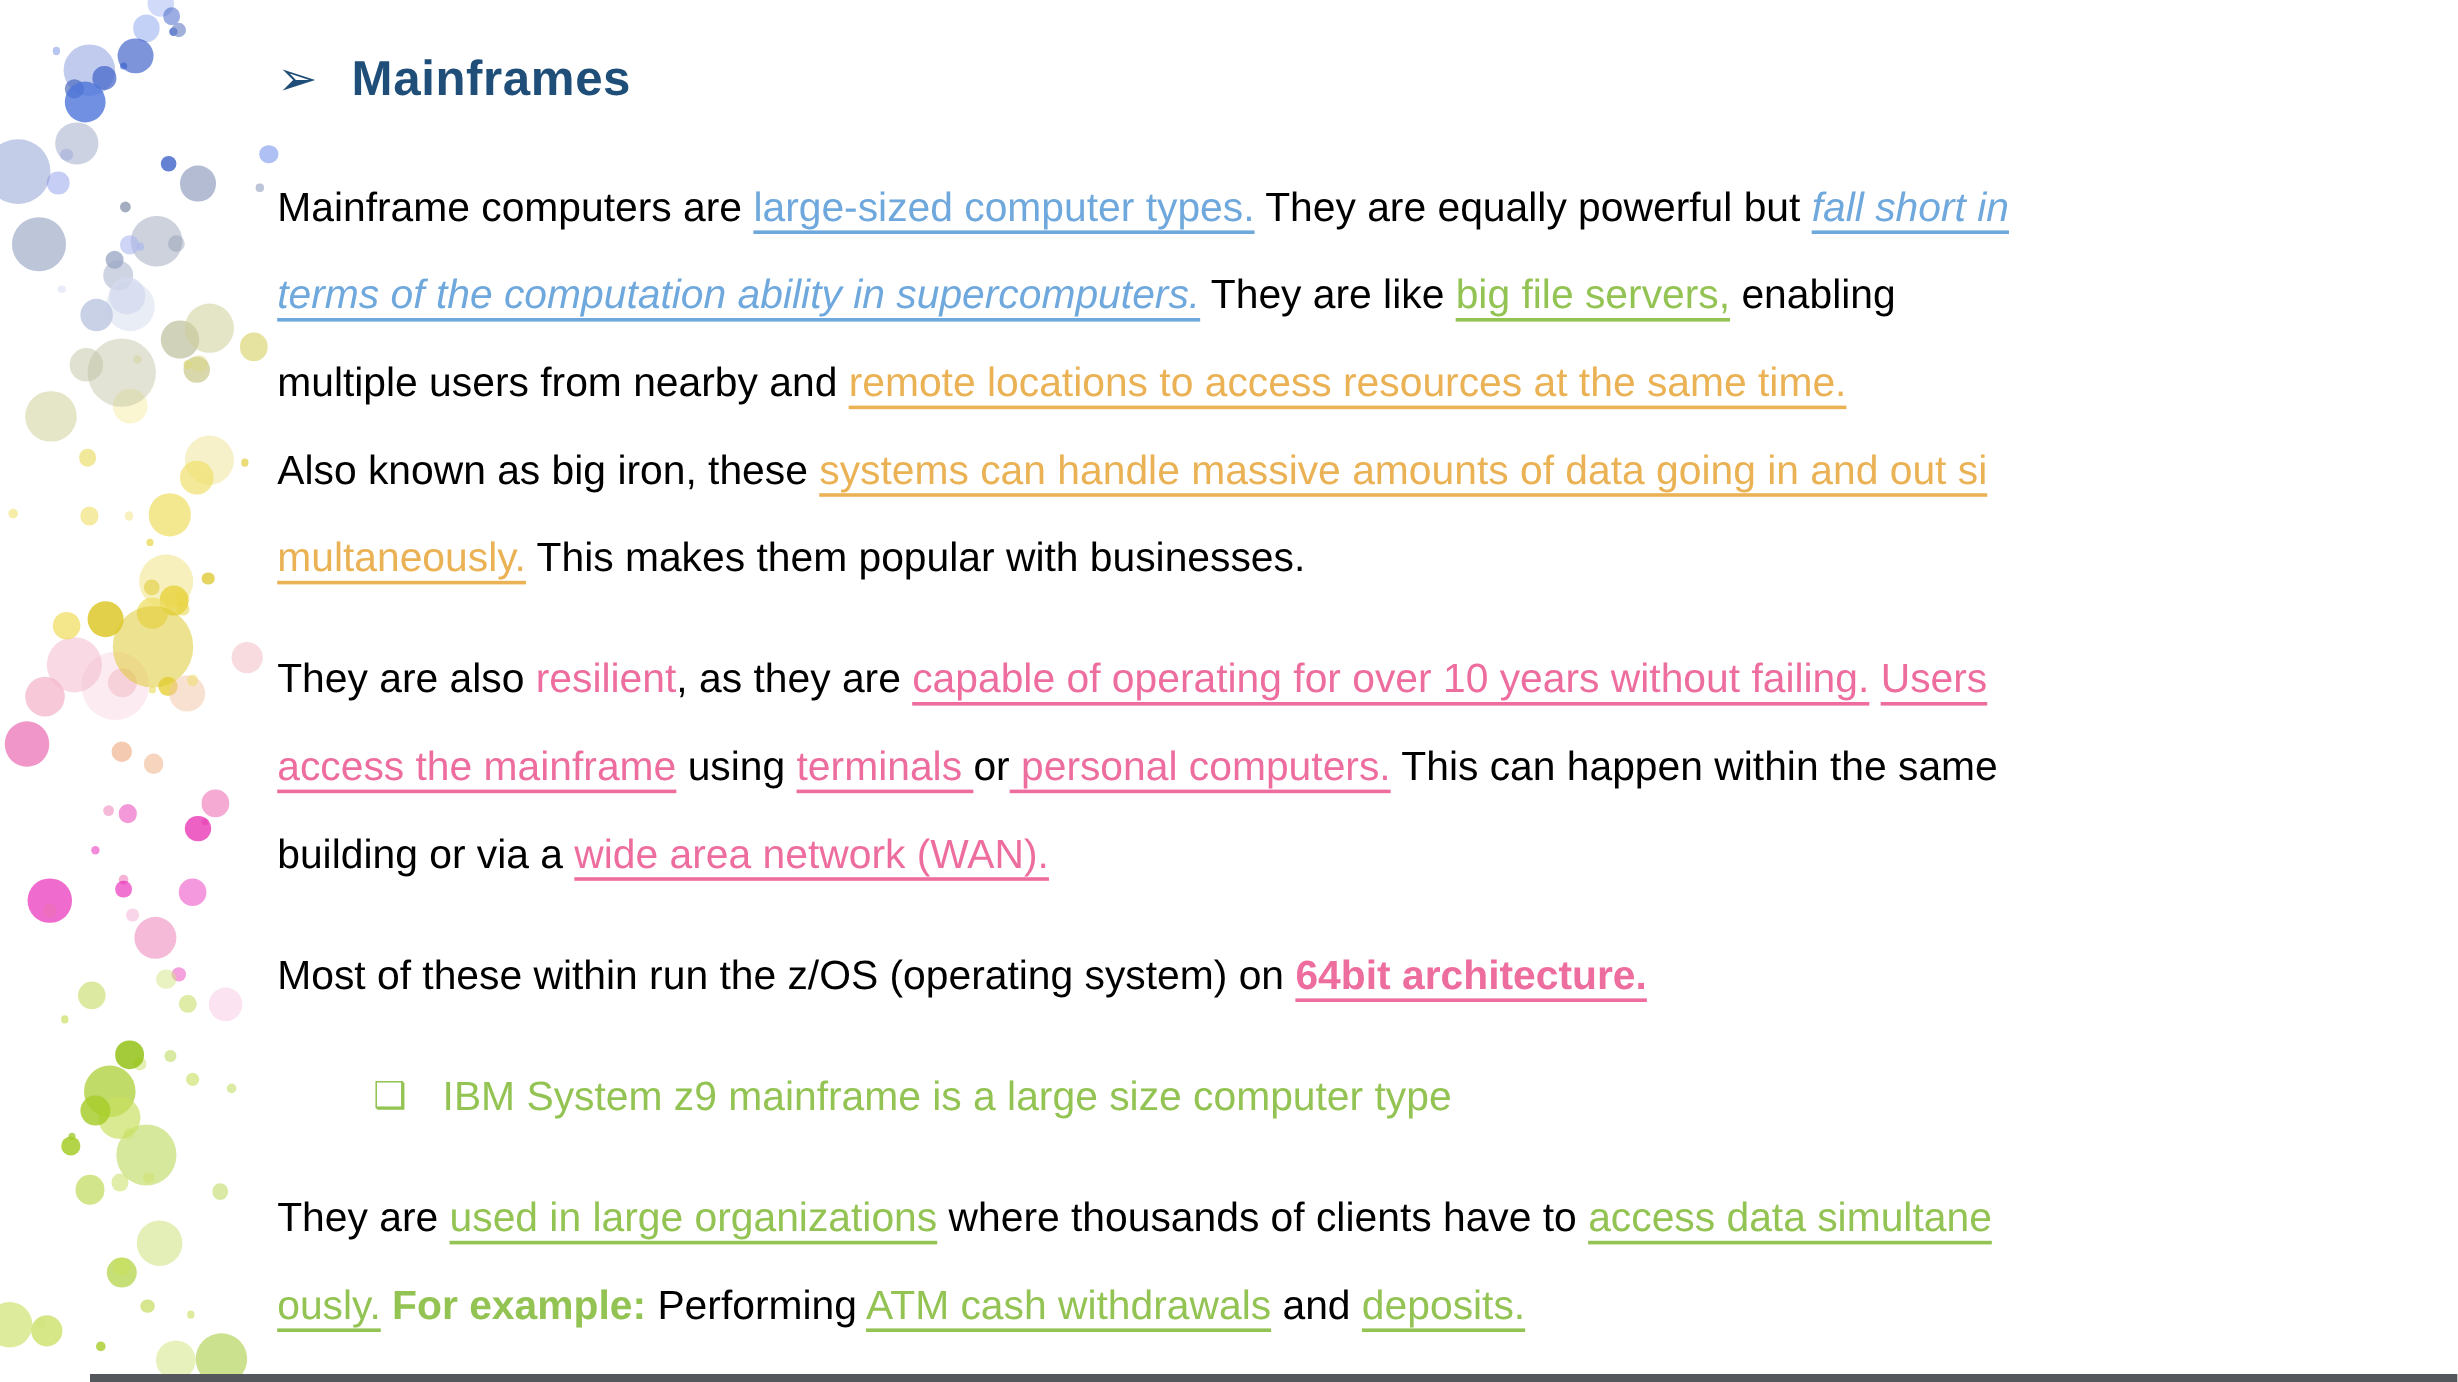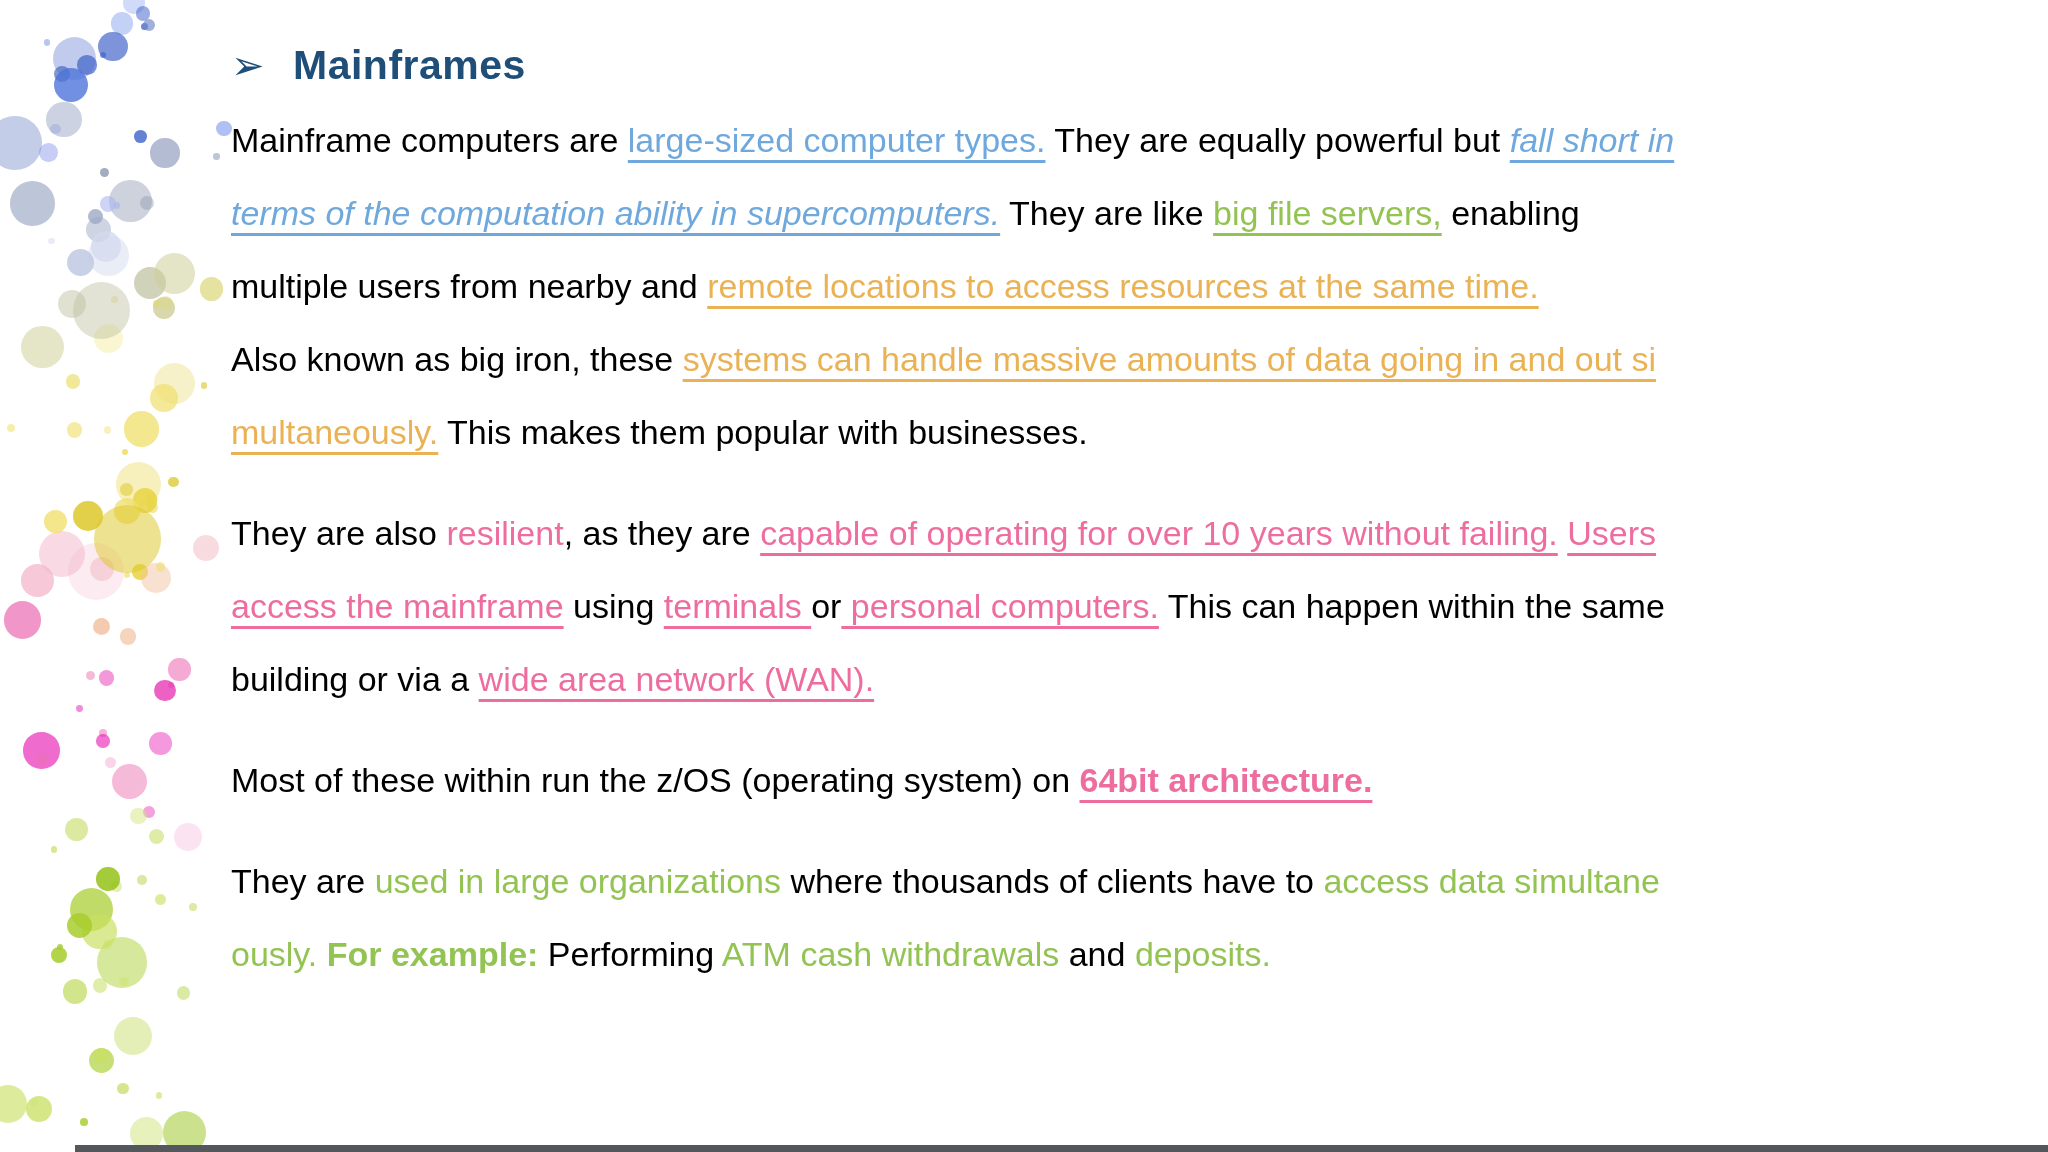--- a/index.html
+++ b/index.html
@@ -8,35 +8,35 @@
     font-family:"Liberation Sans", sans-serif;
   }
   .bubble-strip{position:absolute;left:0;top:0;width:260px;height:1152px;z-index:0;}
   .bubble{position:absolute;border-radius:50%;}
   .slide-text{
     position:absolute;left:231px;top:38px;width:1800px;z-index:2;
     font-size:34px;line-height:73px;color:var(--body_black);
   }
   .title-row{
     font-size:41px;font-weight:bold;color:var(--title_blue);
-    line-height:54px;margin-bottom:12px;letter-spacing:0.5px;
+    line-height:54px;margin-bottom:44px;letter-spacing:0.5px;
   }
   .title-arrow{font-weight:normal;margin-right:28px;font-size:40px;}
   .para{margin:0 0 28px 0;}
   .bullet-line{padding-left:80px;}
   .bullet-glyph{color:var(--link_green);font-size:31px;margin-right:30px;position:relative;top:-2px;}
   .r-n{color:var(--body_black);}
   .r-blue-u{color:var(--link_blue);text-decoration:underline;text-decoration-thickness:3px;text-underline-offset:8px;}
   .r-blue-iu{color:var(--link_blue);font-style:italic;text-decoration:underline;text-decoration-thickness:3px;text-underline-offset:8px;}
   .r-green-bu{color:var(--link_green);font-weight:normal;text-decoration:underline;text-decoration-thickness:3px;text-underline-offset:8px;}
   .r-yellow-u{color:var(--link_yellow);text-decoration:underline;text-decoration-thickness:3px;text-underline-offset:8px;}
   .r-pink{color:var(--link_pink);}
   .r-pink-u{color:var(--link_pink);text-decoration:underline;text-decoration-thickness:3px;text-underline-offset:8px;}
   .r-pink-bu{color:var(--link_pink);font-weight:bold;text-decoration:underline;text-decoration-thickness:3px;text-underline-offset:8px;}
-  .r-green-u{color:var(--link_green);text-decoration-thickness:3px;text-underline-offset:8px;}
+  .r-green-u{color:var(--link_green);text-decoration:underline;text-decoration-thickness:3px;text-underline-offset:8px;}
   .r-green-b{color:var(--link_green);font-weight:bold;}
   .r-green{color:var(--link_green);}
   .bottom-bar{position:absolute;left:75px;right:0;bottom:0;height:7px;background:#54575b;z-index:3;}
 </style>
 </head>
 <body>
 
 <div class="bubble-strip">
     <div class="bubble" style="left: 70.1323px; top: 888.449px; height: 42.8926px; width: 42.8926px; background: rgb(166, 204, 40); opacity: 0.7;"></div>
     <div class="bubble" style="left: 3.62559px; top: 601.333px; height: 37.78px; width: 37.78px; background: rgb(236, 111, 180); opacity: 0.73;"></div>
@@ -161,17 +161,18 @@
   </div>
 
 <div class="slide-text">
   <div class="title-row">
     <span class="title-arrow">➢</span><span>Mainframes</span>
   </div>
   <div id="text-blocks">
       <div class="para"><span class="r-n">Mainframe computers are </span><span class="r-blue-u">large-sized computer types.</span><span class="r-n"> They are equally powerful but </span><span class="r-blue-iu">fall short in</span><br><span class="r-blue-iu">terms of the computation ability in supercomputers.</span><span class="r-n"> They are like </span><span class="r-green-bu">big file servers,</span><span class="r-n"> enabling</span><br><span class="r-n">multiple users from nearby and </span><span class="r-yellow-u">remote locations to access resources at the same time.</span><br><span class="r-n">Also known as big iron, these </span><span class="r-yellow-u">systems can handle massive amounts of data going in and out si</span><br><span class="r-yellow-u">multaneously.</span><span class="r-n"> This makes them popular with businesses.</span></div>
       <div class="para"><span class="r-n">They are also </span><span class="r-pink">resilient</span><span class="r-n">, as they are </span><span class="r-pink-u">capable of operating for over 10 years without failing.</span><span class="r-n"> </span><span class="r-pink-u">Users</span><br><span class="r-pink-u">access the mainframe</span><span class="r-n"> using </span><span class="r-pink-u">terminals </span><span class="r-n">or</span><span class="r-pink-u"> personal computers.</span><span class="r-n"> This can happen within the same</span><br><span class="r-n">building or via a </span><span class="r-pink-u">wide area network (WAN).</span></div>
       <div class="para"><span class="r-n">Most of these within run the z/OS (operating system) on </span><span class="r-pink-bu">64bit architecture.</span></div>
+      <div class="para bullet-line"><span class="bullet-glyph">❑</span><span class="r-green">IBM System z9 mainframe is a large size computer type</span></div>
       <div class="para"><span class="r-n">They are </span><span class="r-green-u">used in large organizations</span><span class="r-n"> where thousands of clients have to </span><span class="r-green-u">access data simultane</span><br><span class="r-green-u">ously.</span><span class="r-n"> </span><span class="r-green-b">For example:</span><span class="r-n"> Performing </span><span class="r-green-u">ATM cash withdrawals</span><span class="r-n"> and </span><span class="r-green-u">deposits.</span></div>
     </div>
 </div>
 
 <div class="bottom-bar"></div>
 
 </body></html>

